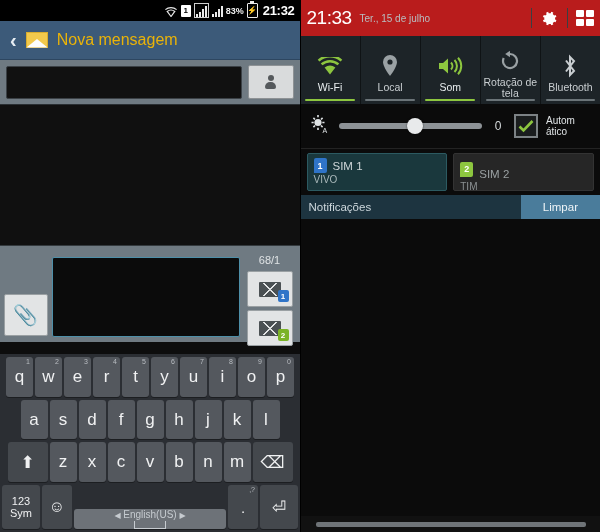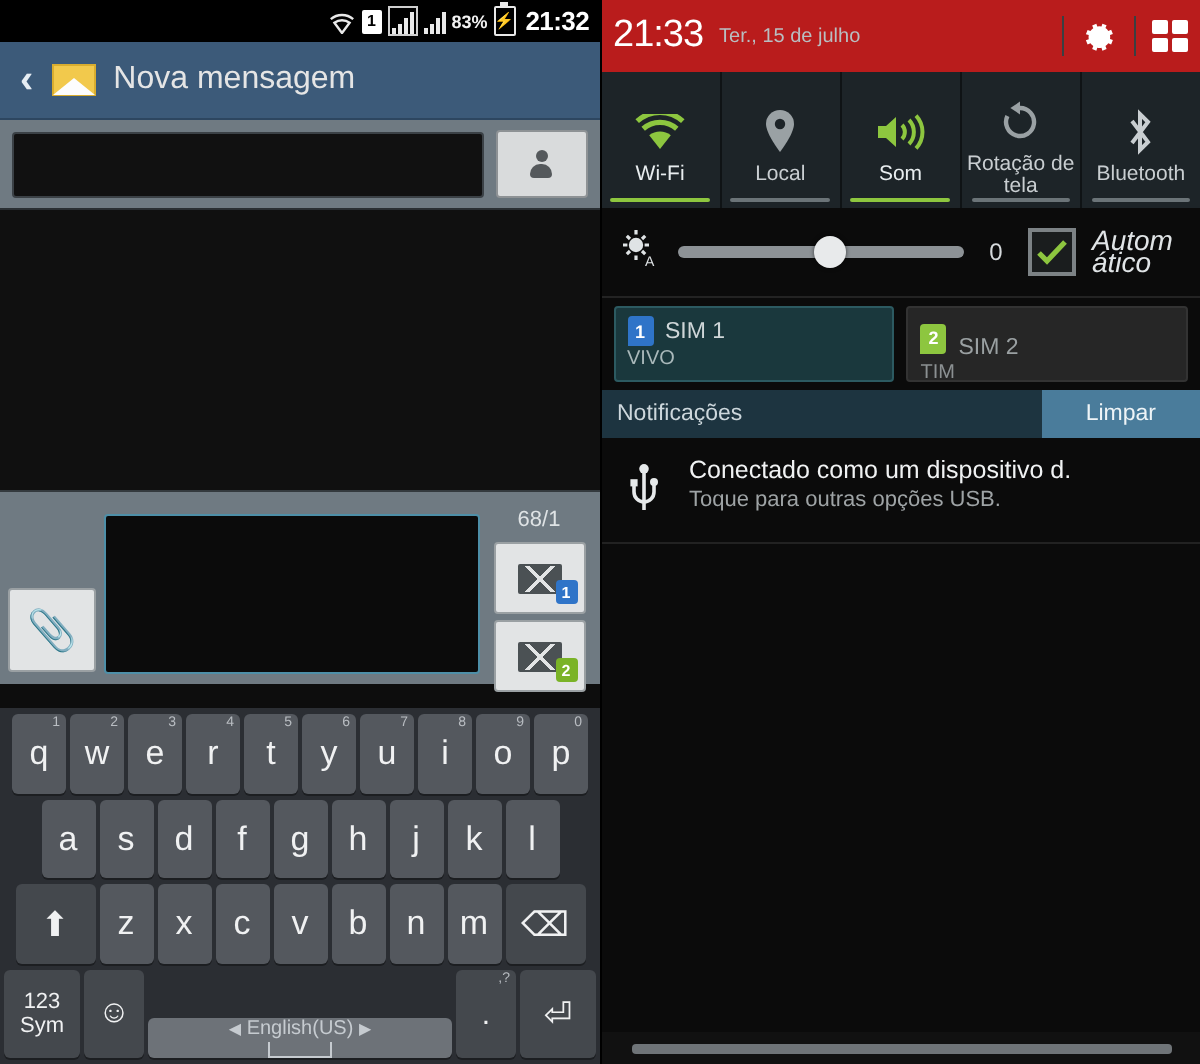--- a/index.html
+++ b/index.html
@@ -20,21 +20,21 @@
   .sigbars i:nth-child(1){height:3px}.sigbars i:nth-child(2){height:5px}
   .sigbars i:nth-child(3){height:8px}.sigbars i:nth-child(4){height:11px}
   .sigbox{border:1px solid #cfcfcf;padding:1px 1px 0 1px;display:flex;align-items:flex-end;}
   .batt{width:9px;height:13px;border:1.5px solid #e9e9e9;border-radius:1px;position:relative;display:flex;align-items:center;justify-content:center;}
   .batt:before{content:"";position:absolute;top:-3px;left:2px;width:4px;height:2px;background:#e9e9e9;}
   .batt b{color:#e9e9e9;font-size:8px;line-height:1;}
 
   .appbar{height:38px;background:#3c5a79;display:flex;align-items:center;padding:0 10px;gap:9px;
           border-bottom:1px solid #2d4660;}
   .appbar .back{color:#e6edf3;font-size:20px;line-height:1;font-weight:bold;}
-  .appbar .title{color:#e5e5e5;font-size:16px;}
+  .appbar .title{color:#eab308;font-size:16px;}
   .env-ico{width:22px;height:16px;position:relative;}
 
   .recipbar{height:44px;background:#6f7a82;display:flex;align-items:center;padding:0 6px;gap:6px;
             border-bottom:1px solid #2a2f33;}
   .recip-input{flex:1;height:31px;background:#111;border:1px solid #3b4146;border-radius:2px;}
   .contact-btn{width:44px;height:32px;background:#d9dbdc;border:1px solid #8e9295;border-radius:2px;
                display:flex;align-items:center;justify-content:center;}
   .person{width:13px;height:15px;position:relative;}
   .person:before{content:"";position:absolute;top:0;left:3.5px;width:6px;height:6px;border-radius:50%;background:#55595c;}
   .person:after{content:"";position:absolute;bottom:1px;left:1px;width:11px;height:7px;border-radius:5px 5px 2px 2px;background:#55595c;}
@@ -97,21 +97,21 @@
   .qtile.on .qbar{background:#8dc63f;}
   .qicon{height:26px;display:flex;align-items:center;justify-content:center;}
 
   .brow{height:44px;background:#0b0b0b;display:flex;align-items:center;padding:0 8px;gap:8px;
         border-bottom:1px solid #232323;}
   .slider{flex:1;height:6px;background:#8d9296;border-radius:3px;position:relative;}
   .sknob{position:absolute;top:-5px;left:48%;width:16px;height:16px;border-radius:50%;background:#e8eaeb;
          box-shadow:0 0 2px rgba(0,0,0,.6);}
   .bval{color:#d5d9db;font-size:12px;width:16px;text-align:center;}
   .chk{width:20px;height:20px;border:2px solid #7c8285;background:#1a1d1e;display:flex;align-items:center;justify-content:center;}
-  .autotxt{color:#e0e4e6;font-size:14px;line-height:11.5px;width:46px;font-style:italic;}
+  .autotxt{color:#e0e4e6;font-size:10px;line-height:11.5px;width:46px;}
 
   .simrow{height:46px;background:#0b0b0b;display:flex;align-items:center;padding:3px 6px;gap:6px;box-sizing:border-box;}
   .simcard{flex:1;height:38px;border-radius:2px;padding:4px 6px;box-sizing:border-box;position:relative;}
   .simcard.active{background:#1a383d;border:1px solid #2c5a61;}
   .simcard.idle{background:#262626;border:1px solid #333;}
   .simtop{display:flex;align-items:center;gap:6px;}
   .simchip{width:13px;height:15px;border-radius:2px 2px 2px 0;color:#fff;font-size:9px;font-weight:bold;
            display:flex;align-items:center;justify-content:center;}
   .simchip.c1{background:#2f74c8;} .simchip.c2{background:#8dc63f;}
   .simname{font-size:11.5px;}
@@ -415,36 +415,20 @@
         </div>
         <div class="simcarrier">TIM</div>
       </div>
     </div>
 
     <div class="notifhead">
       <span class="notiftitle">Notificações</span>
       <span class="clearbtn">Limpar</span>
     </div>
 
-    <div class="notifitem">
-      <span class="usbico">
-        <svg width="16" height="26" viewBox="0 0 16 26">
-            <circle cx="8" cy="2.4" r="2.4" fill="#e6e9ea"></circle>
-            <path d="M8 4v19" stroke="#e6e9ea" stroke-width="1.8"></path>
-            <path d="M3 10v4a5 5 0 0 0 5 5" fill="none" stroke="#e6e9ea" stroke-width="1.8"></path>
-            <path d="M13 9.5v4.5a5 5 0 0 1-5 5" fill="none" stroke="#e6e9ea" stroke-width="1.8"></path>
-            <rect x="1.2" y="7.6" width="3.6" height="3.6" fill="#e6e9ea"></rect>
-            <circle cx="13" cy="9" r="2" fill="#e6e9ea"></circle>
-          </svg>
-      </span>
-      <span>
-        <div class="ntitle">Conectado como um dispositivo d.</div>
-        <div class="nsub">Toque para outras opções USB.</div>
-      </span>
-    </div>
 
     <div class="shadebody"></div>
     <div class="handle">
       <span class="handlebar"></span>
     </div>
   </div>
 
 </div>
 
 </body></html>

